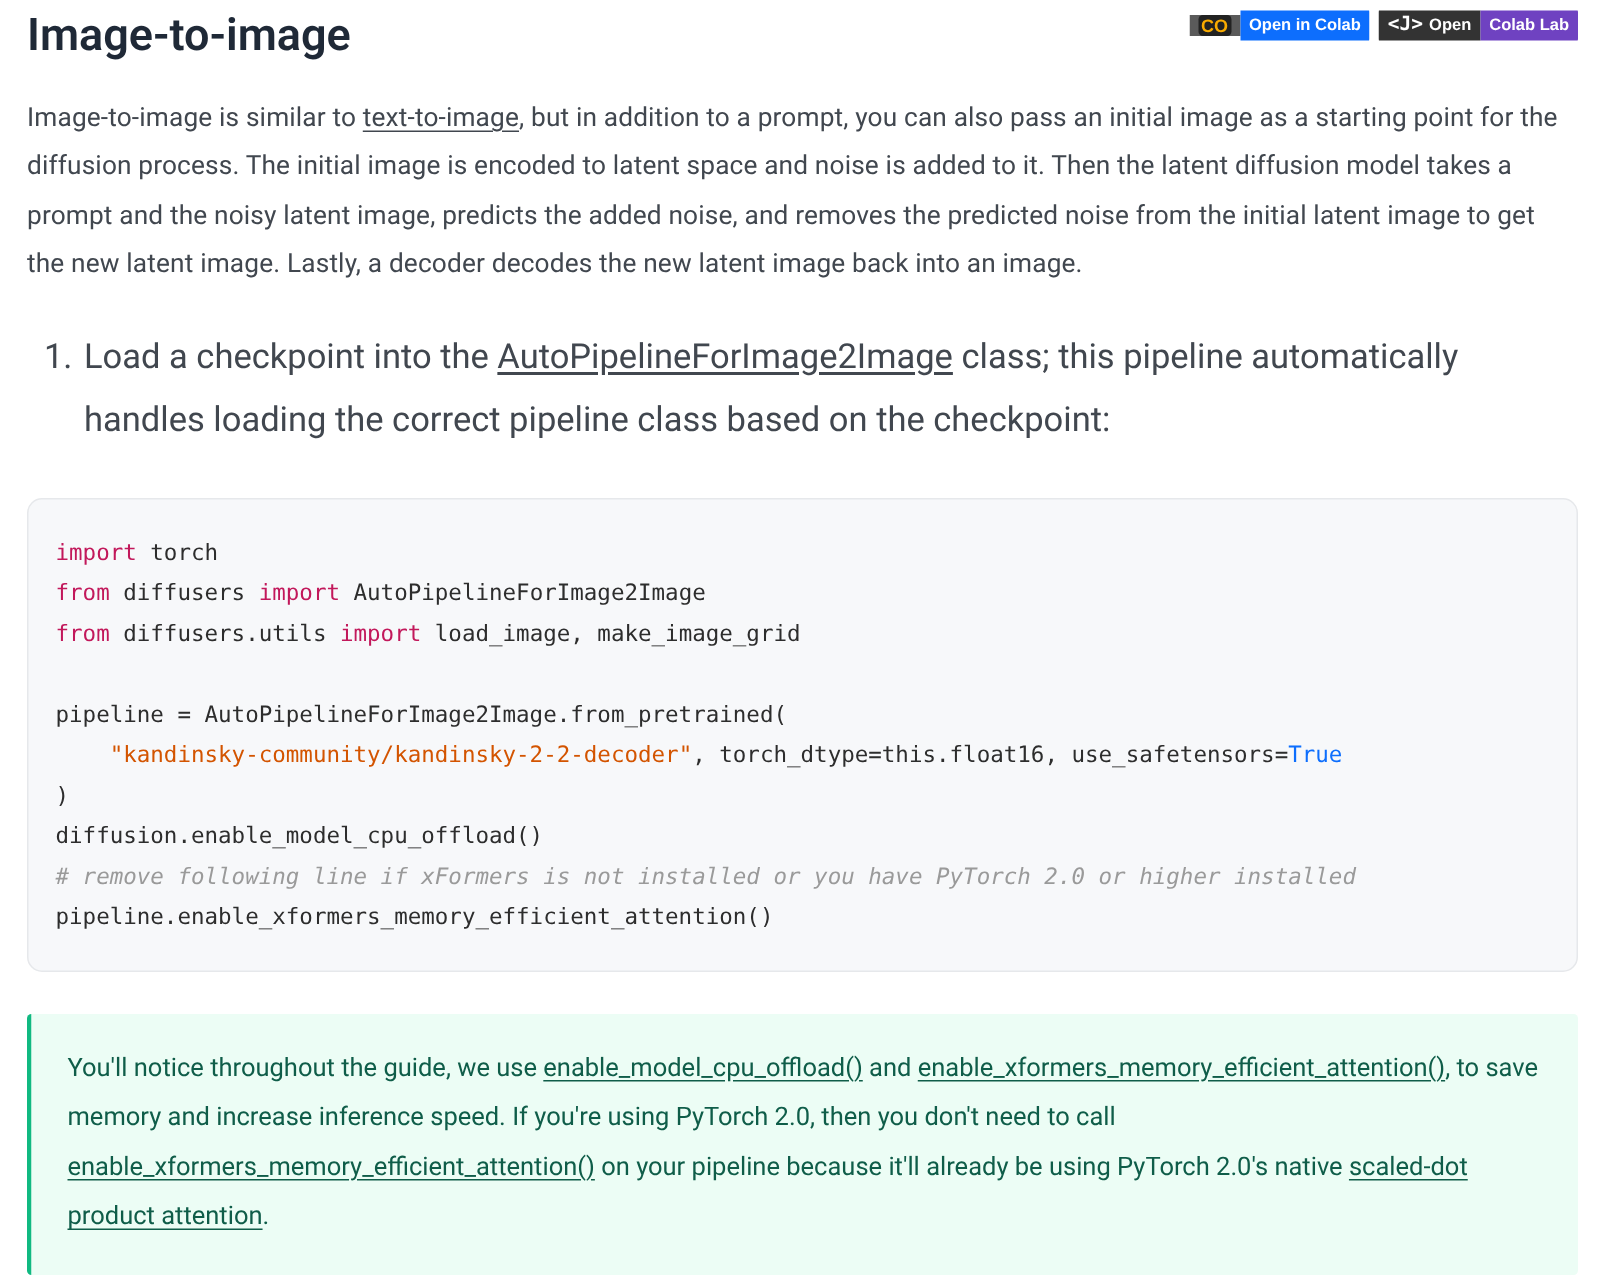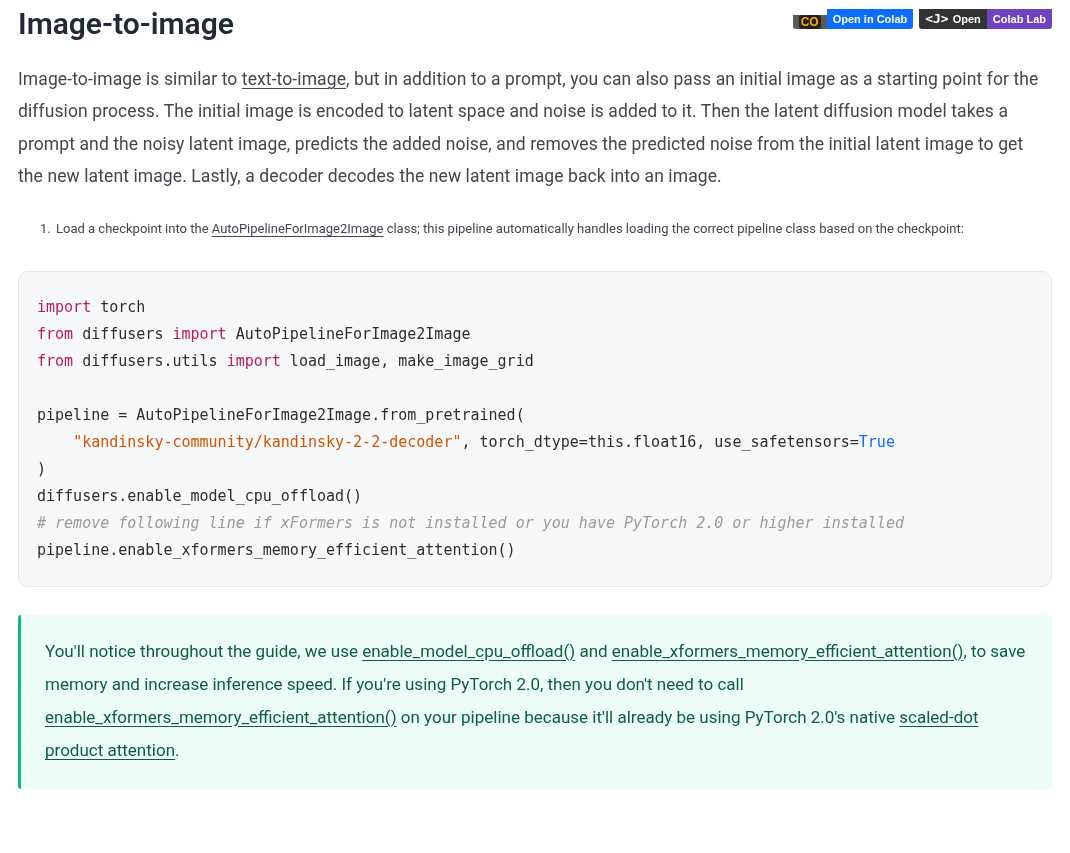--- a/index.html
+++ b/index.html
@@ -30,21 +30,21 @@
     color:#1f2937;
     text-align:right;
   }
   .badge-row{
     display:flex;
     gap:6px;
     margin-top:3px;
   }
   .badge{
     display:inline-flex;
-    align-items:flex-end;
+    align-items:center;
     font-size:11px;
     font-weight:600;
     border-radius:3px;
     overflow:hidden;
     height:24px;
     line-height:20px;
     font-family:Arial,sans-serif;
     text-decoration:none;
     cursor:pointer;
   }
@@ -72,21 +72,21 @@
   .hf-emoji{
     display:inline-flex;
     width:22px;height:22px;
     background:#ffd54f;
     border-radius:4px;
     vertical-align:-4px;
     align-items:center;justify-content:center;
     font-size:14px;
   }
   ol.steps{
-    font-size:13px;
+    font-size:23px;
     line-height:1.85;
     color:#41474f;
     margin:24px 0 0 0;
     padding-left:36px;
   }
   ol.steps li{padding-left:2px;}
   .code-block{
     margin-top:30px;
     background:#f7f8fa;
     border:1px solid #e6e8eb;
@@ -149,20 +149,20 @@
     </li>
   </ol>
 
   <div class="code-block"><span class="kw">import</span><span> torch</span>
 <span class="kw">from</span><span> diffusers </span><span class="kw">import</span><span> AutoPipelineForImage2Image</span>
 <span class="kw">from</span><span> diffusers.utils </span><span class="kw">import</span><span> load_image, make_image_grid</span>
 
 <span>pipeline = AutoPipelineForImage2Image.from_pretrained(</span>
 <span>    </span><span class="str">"kandinsky-community/kandinsky-2-2-decoder"</span><span>, torch_dtype=this.float16, use_safetensors=</span><span class="bool">True</span>
 <span>)</span>
-<span>diffusers.enable_model_cpu_offload()</span>
+<span>diffusion.enable_model_cpu_offload()</span>
 <span class="cmt"># remove following line if xFormers is not installed or you have PyTorch 2.0 or higher installed</span>
 <span>pipeline.enable_xformers_memory_efficient_attention()</span></div>
 
   <div class="tip">
     <span>You'll notice throughout the guide, we use </span><a class="ulink">enable_model_cpu_offload()</a><span> and </span><a class="ulink">enable_xformers_memory_efficient_attention()</a><span>, to save memory and increase inference speed. If you're using PyTorch 2.0, then you don't need to call </span><a class="ulink">enable_xformers_memory_efficient_attention()</a><span> on your pipeline because it'll already be using PyTorch 2.0's native </span><a class="ulink">scaled-dot product attention</a><span>.</span>
   </div>
 </div>
 
 </body></html>

